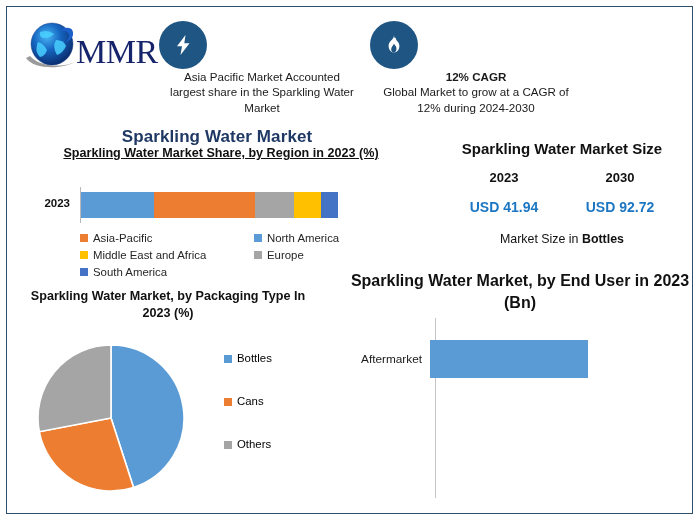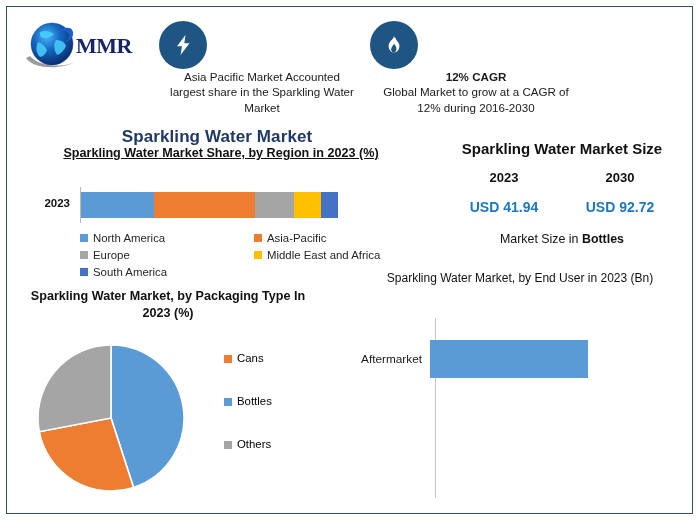--- a/index.html
+++ b/index.html
@@ -43,22 +43,22 @@
     justify-content:center;
     padding-left:6px;
     box-sizing:border-box;
   }
   .mmr-logo{position:relative;width:132px;height:56px;}
   .mmr-logo svg{position:absolute;left:0;top:0;}
   .mmr-text{
     position:absolute;
     left:56px; top:17px;
     font-family:"Liberation Serif", serif;
-    font-weight:bold;
-    font-size:22px;
+    font-weight:normal;
+    font-size:34px;
     letter-spacing:-0.5px;
     color:#16246B;
     line-height:1;
   }
 
   .hdr-block{
     display:flex;
     align-items:flex-start;
     height:78px;
     padding-top:12px;
@@ -240,22 +240,22 @@
   
   .enduser-sec{
     position:absolute;
     left:336px; top:270px;
     width:356px; height:244px;
   }
   .enduser-title{
     width:340px;
     margin-left:14px;
     text-align:center;
-    font-size:12px;
-    font-weight:normal;
+    font-size:16px;
+    font-weight:bold;
     color:#111;
     line-height:1.38;
   }
   .enduser-plot{
     position:absolute;
     left:0; top:48px;
     width:356px; height:180px;
   }
   .eu-axis{
     position:absolute;
@@ -330,21 +330,21 @@
 
     <div class="hdr-block cagr">
       <div class="hdr-icon">
         <svg width="24" height="24" viewBox="0 0 24 24">
           <path d="M12 2.2 C12 6 8.2 7.4 7 10.6 C5.6 14.4 8 19.6 12 19.6 C16 19.6 18.4 14.8 17 10.8 C16 8 13.6 7 13.6 4.4 C13 5.2 12.4 5.6 12 2.2 Z" fill="#ffffff"></path>
           <path d="M12 19.6 C9.6 19.6 8.6 17 9.6 14.6 C10.3 12.9 11.6 12.4 11.9 10.6 C13 12.6 15 14.2 14.4 16.6 C14 18.6 13.2 19.6 12 19.6 Z" fill="#1F5582"></path>
         </svg>
       </div>
       <div class="hdr-text">
         <span class="bold">12% CAGR</span>
-        <span>Global Market to grow at a CAGR of 12% during 2016-2030</span>
+        <span>Global Market to grow at a CAGR of 12% during 2024-2030</span>
       </div>
     </div>
   </div>
 
   <div class="main-title">Sparkling Water Market</div>
 
   <div class="region-sec">
     <div class="region-title">Sparkling Water Market Share, by Region in 2023 (%)</div>
     <div class="region-plot">
       <div class="region-ylabel">2023</div>
@@ -352,34 +352,34 @@
       <div class="stacked-bar">
         <div style="width: 28.5%; background: rgb(91, 155, 213);"></div>
         <div style="width: 39.3%; background: rgb(237, 125, 49);"></div>
         <div style="width: 15.2%; background: rgb(165, 165, 165);"></div>
         <div style="width: 10.5%; background: rgb(255, 192, 0);"></div>
         <div style="width: 6.5%; background: rgb(68, 114, 196);"></div>
       </div>
     </div>
     <div class="region-legend">
       <div class="lg-item">
+          <span class="lg-swatch" style="background: rgb(237, 125, 49);"></span>
+          <span>Asia-Pacific</span>
+        </div>
+      <div class="lg-item">
           <span class="lg-swatch" style="background: rgb(91, 155, 213);"></span>
           <span>North America</span>
         </div>
       <div class="lg-item">
-          <span class="lg-swatch" style="background: rgb(237, 125, 49);"></span>
-          <span>Asia-Pacific</span>
+          <span class="lg-swatch" style="background: rgb(255, 192, 0);"></span>
+          <span>Middle East and Africa</span>
         </div>
       <div class="lg-item">
           <span class="lg-swatch" style="background: rgb(165, 165, 165);"></span>
           <span>Europe</span>
-        </div>
-      <div class="lg-item">
-          <span class="lg-swatch" style="background: rgb(255, 192, 0);"></span>
-          <span>Middle East and Africa</span>
         </div>
       <div class="lg-item">
           <span class="lg-swatch" style="background: rgb(68, 114, 196);"></span>
           <span>South America</span>
         </div>
     </div>
   </div>
 
   <div class="size-sec">
     <div class="size-title">Sparkling Water Market Size</div>
@@ -402,26 +402,26 @@
       <svg width="150" height="150" viewBox="0 0 150 150">
         <g id="pie-slices">
             <path d="M 75 75 L 75.00 2.00 A 73 73 0 0 1 97.56 144.43 Z" fill="#5B9BD5" stroke="#ffffff" stroke-width="1.6"></path>
             <path d="M 75 75 L 97.56 144.43 A 73 73 0 0 1 3.29 88.68 Z" fill="#ED7D31" stroke="#ffffff" stroke-width="1.6"></path>
             <path d="M 75 75 L 3.29 88.68 A 73 73 0 0 1 75.00 2.00 Z" fill="#A5A5A5" stroke="#ffffff" stroke-width="1.6"></path>
           </g>
       </svg>
     </div>
     <div class="pie-legend">
       <div class="lg-item">
+          <span class="lg-swatch" style="background: rgb(91, 155, 213);"></span>
+          <span>Bottles</span>
+        </div>
+      <div class="lg-item">
           <span class="lg-swatch" style="background: rgb(237, 125, 49);"></span>
           <span>Cans</span>
-        </div>
-      <div class="lg-item">
-          <span class="lg-swatch" style="background: rgb(91, 155, 213);"></span>
-          <span>Bottles</span>
         </div>
       <div class="lg-item">
           <span class="lg-swatch" style="background: rgb(165, 165, 165);"></span>
           <span>Others</span>
         </div>
     </div>
   </div>
 
   <div class="enduser-sec">
     <div class="enduser-title">Sparkling Water Market, by End User in 2023 (Bn)</div>

